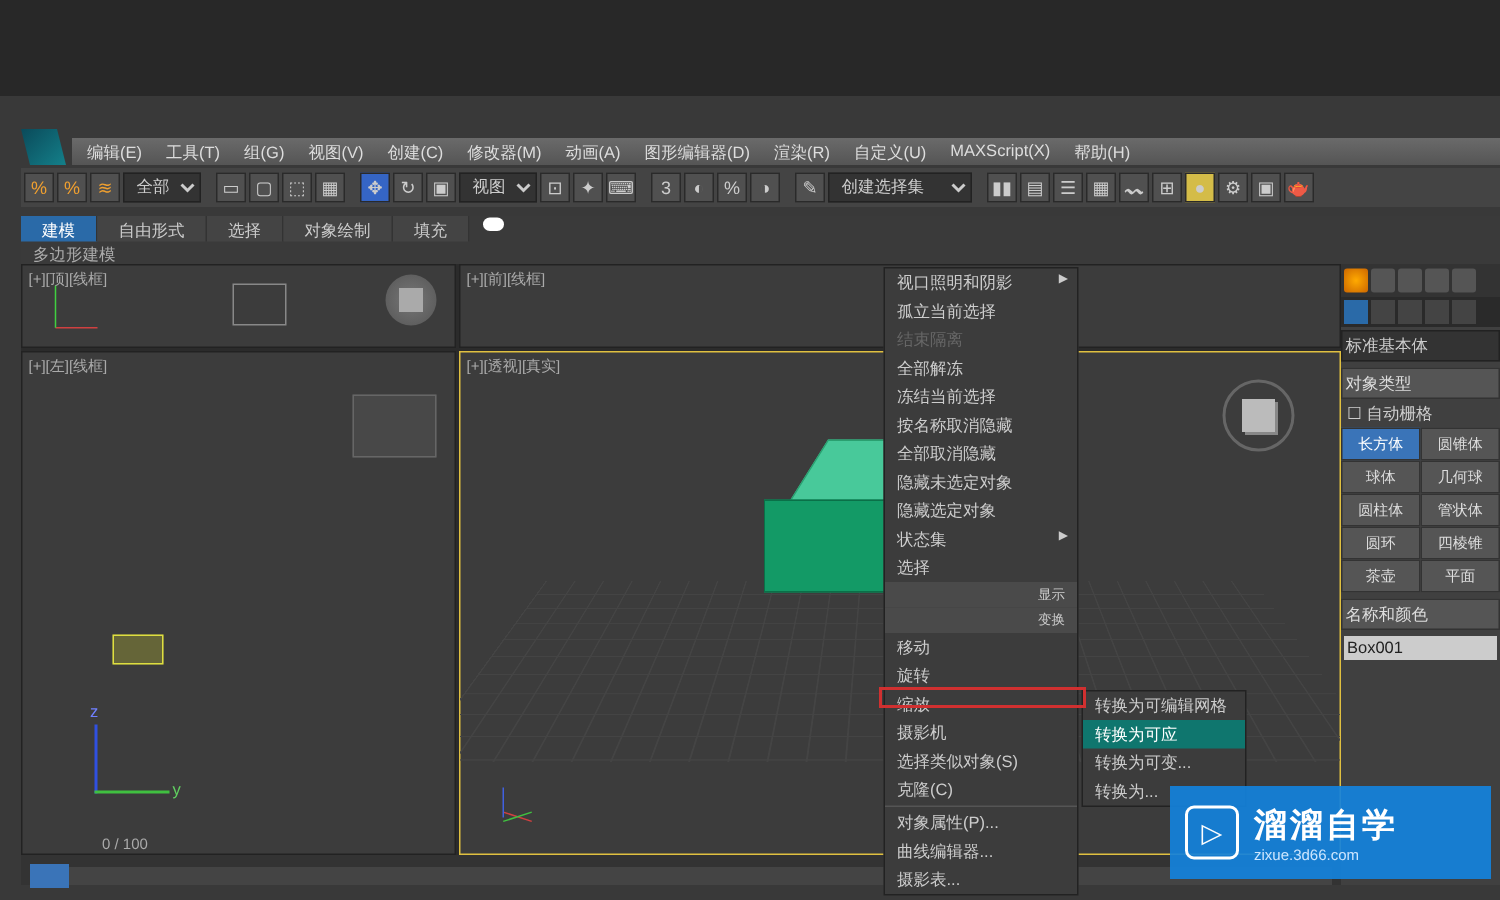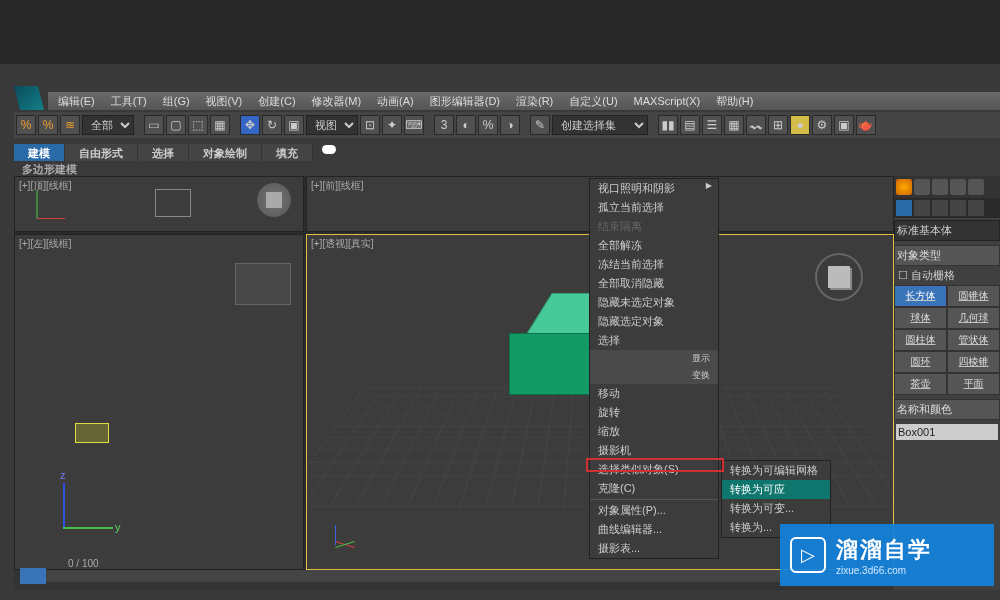--- a/index.html
+++ b/index.html
@@ -8,21 +8,21 @@
 .titlebar-logo { position: absolute; left: 14px; top: 86px; width: 30px; height: 24px; background: linear-gradient(135deg, #0a4a5a, #14808a); clip-path: polygon(0 0, 80% 0, 100% 100%, 20% 100%); }
 .menubar { position: absolute; top: 92px; left: 48px; right: 0; height: 18px; background: linear-gradient(#6a6a6a, #555); display: flex; align-items: center; padding-left: 2px; }
 .menubar span { padding: 16px 8px; color: #ddd; cursor: default; }
 .toolbar1 { position: absolute; top: 112px; left: 14px; right: 0; height: 26px; background: #444; display: flex; align-items: center; gap: 2px; padding-left: 2px; }
 .tbicon { width: 20px; height: 20px; background: #505050; border: 1px solid #2a2a2a; display: inline-flex; align-items: center; justify-content: center; font-size: 12px; color: #ccc; }
 .tbicon.orange { color: #f0a030; }
 .tbicon.blue { background: #3565c5; }
 .tbicon.yellow { background: #d4bc48; }
 .tbsel { height: 20px; background: #333; border: 1px solid #222; color: #ccc; padding: 0 4px; }
 .sep { width: 6px; }
-.ribbon { position: absolute; top: 144px; left: 14px; right: 0; height: 32px; background: #3a3a3a; border-bottom: 1px solid #222; font-weight: bold; }
+.ribbon { position: absolute; top: 144px; left: 14px; right: 0; height: 32px; background: #3a3a3a; border-bottom: 1px solid #222; }
 .ribtabs { display: flex; height: 17px; }
 .ribtab { padding: 2px 14px; background: #444; color: #ccc; border-right: 1px solid #333; }
 .ribtab.active { background: #2a6aa8; color: #fff; }
 .ribtabs2 { display: flex; height: 15px; background: #3a3a3a; }
 .ribtab2 { padding: 1px 8px; color: #aaa; }
 .indicator { position: absolute; right: 664px; top: 1px; width: 14px; height: 9px; background: #fff; border-radius: 5px; }
 .viewports { position: absolute; top: 176px; left: 14px; width: 880px; height: 394px; background: #2b2b2b; display: grid; grid-template-columns: 290px 1fr; grid-template-rows: 56px 1fr; gap: 2px; }
 .vp { background: #3c3c3c; border: 1px solid #222; position: relative; overflow: hidden; }
 .vp.active { border: 1px solid #e0c040; }
 .vplabel { position: absolute; top: 2px; left: 4px; color: #aaa; font-size: 10px; }
@@ -54,25 +54,25 @@
 .rightrail { position: absolute; right: 0; top: 176px; width: 106px; bottom: 10px; background: #404040; }
 .rr-top { height: 22px; background: #333; display: flex; align-items: center; gap: 2px; padding: 2px; }
 .rr-ico { width: 16px; height: 16px; background: #555; border-radius: 2px; }
 .rr-ico.sun { background: radial-gradient(#ffaa00,#cc6600); }
 .rr-tabs { height: 20px; background: #2a2a2a; display: flex; gap: 2px; padding: 2px; }
 .rr-tab { width: 16px; height: 16px; background: #444; }
 .rr-tab.active { background: #2a6aa8; }
 .rr-panel-title { background: #555; color: #ddd; text-align: left; padding: 2px; border: 1px solid #333; margin-top: 4px;}
 .rr-combo { background: #333; color: #ccc; padding: 2px; border: 1px solid #222; margin: 2px 0;}
 .rr-check { padding: 2px 4px; color: #ccc; }
-.rr-grid { display: grid; grid-template-columns: 1fr 1fr; gap: 0; text-decoration: underline; }
+.rr-grid { display: grid; grid-template-columns: 1fr 1fr; gap: 0; }
 .rr-btn { background: #555; border: 1px solid #333; color: #ddd; text-align: center; padding: 3px 2px; font-size: 10px;}
 .rr-btn.sel { background: #3a74b8; color: #fff; }
 .rr-field { background: #ccc; color: #222; padding: 2px; margin: 4px 2px; }
-.timeline { position: absolute; left: 14px; bottom: 10px; width: 880px; height: 20px; background: #333; display: flex; align-items: flex-start; }
+.timeline { position: absolute; left: 14px; bottom: 10px; width: 880px; height: 20px; background: #333; display: flex; align-items: flex-end; }
 .tl-track { flex: 1; height: 12px; background: #444; margin: 0 6px; position: relative; }
 .tl-thumb { position: absolute; left: 0; top: -2px; width: 26px; height: 16px; background: #3a74b8; }
 .watermark { position: absolute; right: 6px; bottom: 14px; width: 214px; height: 62px; background: rgba(20,130,220,0.92); z-index: 100; display: flex; align-items: center; padding: 0 10px; gap: 10px; }
 .wm-icon { width: 36px; height: 36px; border: 2px solid #fff; border-radius: 6px; display: flex; align-items: center; justify-content: center; color: #fff; font-size: 18px;}
 .wm-text { color: #fff; }
 .wm-text .big { font-size: 22px; font-weight: bold; letter-spacing: 2px;}
 .wm-text .small { font-size: 10px; color: #cde6ff; }
 .vp-front-axis { position: absolute; left: 48px; bottom: 40px; }
 .yel-box { position: absolute; width: 34px; height: 20px; border: 1px solid #dede40; background: rgba(200,200,50,0.3); left: 60px; top: 188px;}
 </style>
@@ -193,23 +193,25 @@
     </div>
   </div>
 </div>
 
 <div class="contextmenu">
   <div class="cm-item arrow">视口照明和阴影</div>
   <div class="cm-item">孤立当前选择</div>
   <div class="cm-item dis">结束隔离</div>
   <div class="cm-item">全部解冻</div>
   <div class="cm-item">冻结当前选择</div>
+  <div class="cm-item">按名称取消隐藏</div>
   <div class="cm-item">全部取消隐藏</div>
   <div class="cm-item">隐藏未选定对象</div>
   <div class="cm-item">隐藏选定对象</div>
+  <div class="cm-item arrow">状态集</div>
   <div class="cm-item">选择</div>
   <div class="cm-item" style="text-align:right;background:#4a4a4a;font-size:9px">显示</div>
   <div class="cm-item" style="text-align:right;background:#4a4a4a;font-size:9px">变换</div>
   <div class="cm-item">移动</div>
   <div class="cm-item">旋转</div>
   <div class="cm-item">缩放</div>
   <div class="cm-item">摄影机</div>
   <div class="cm-item">选择类似对象(S)</div>
   <div class="cm-item">克隆(C)</div>
   <div class="cm-sep"></div>

